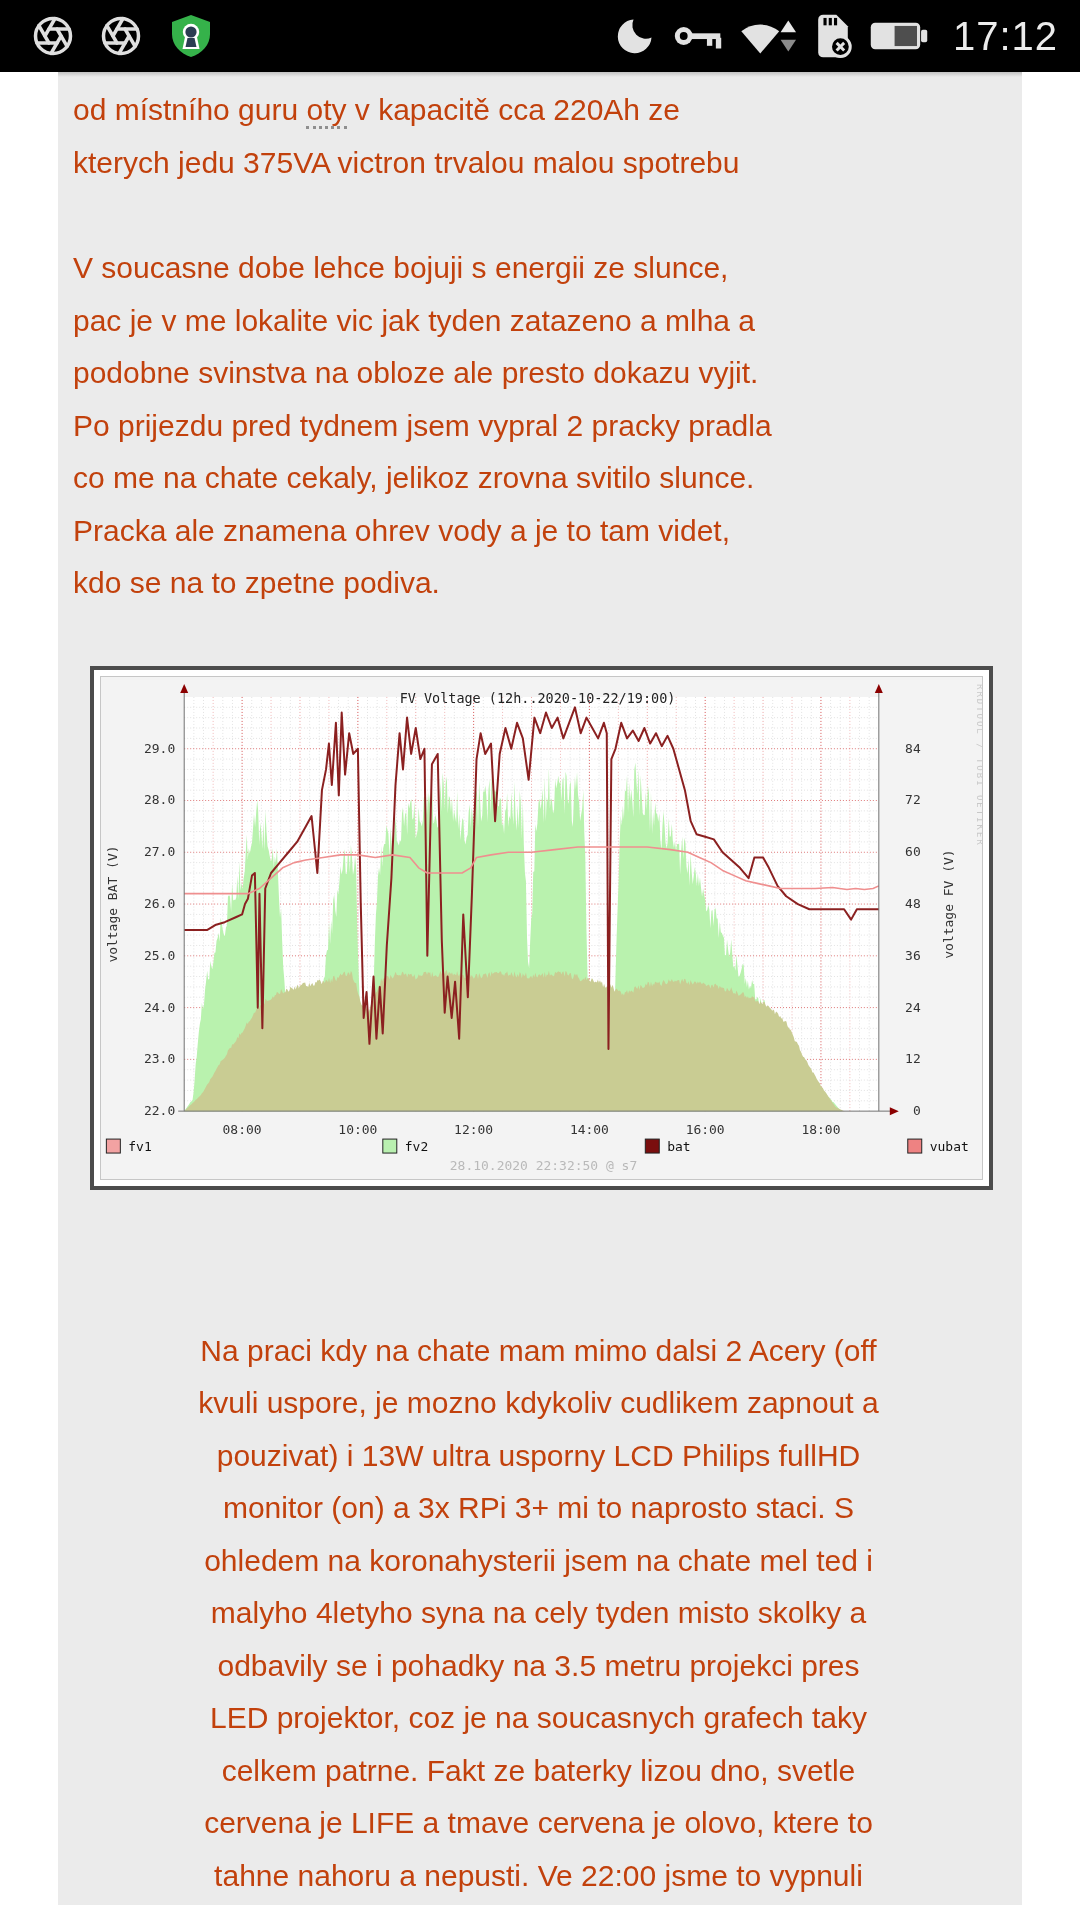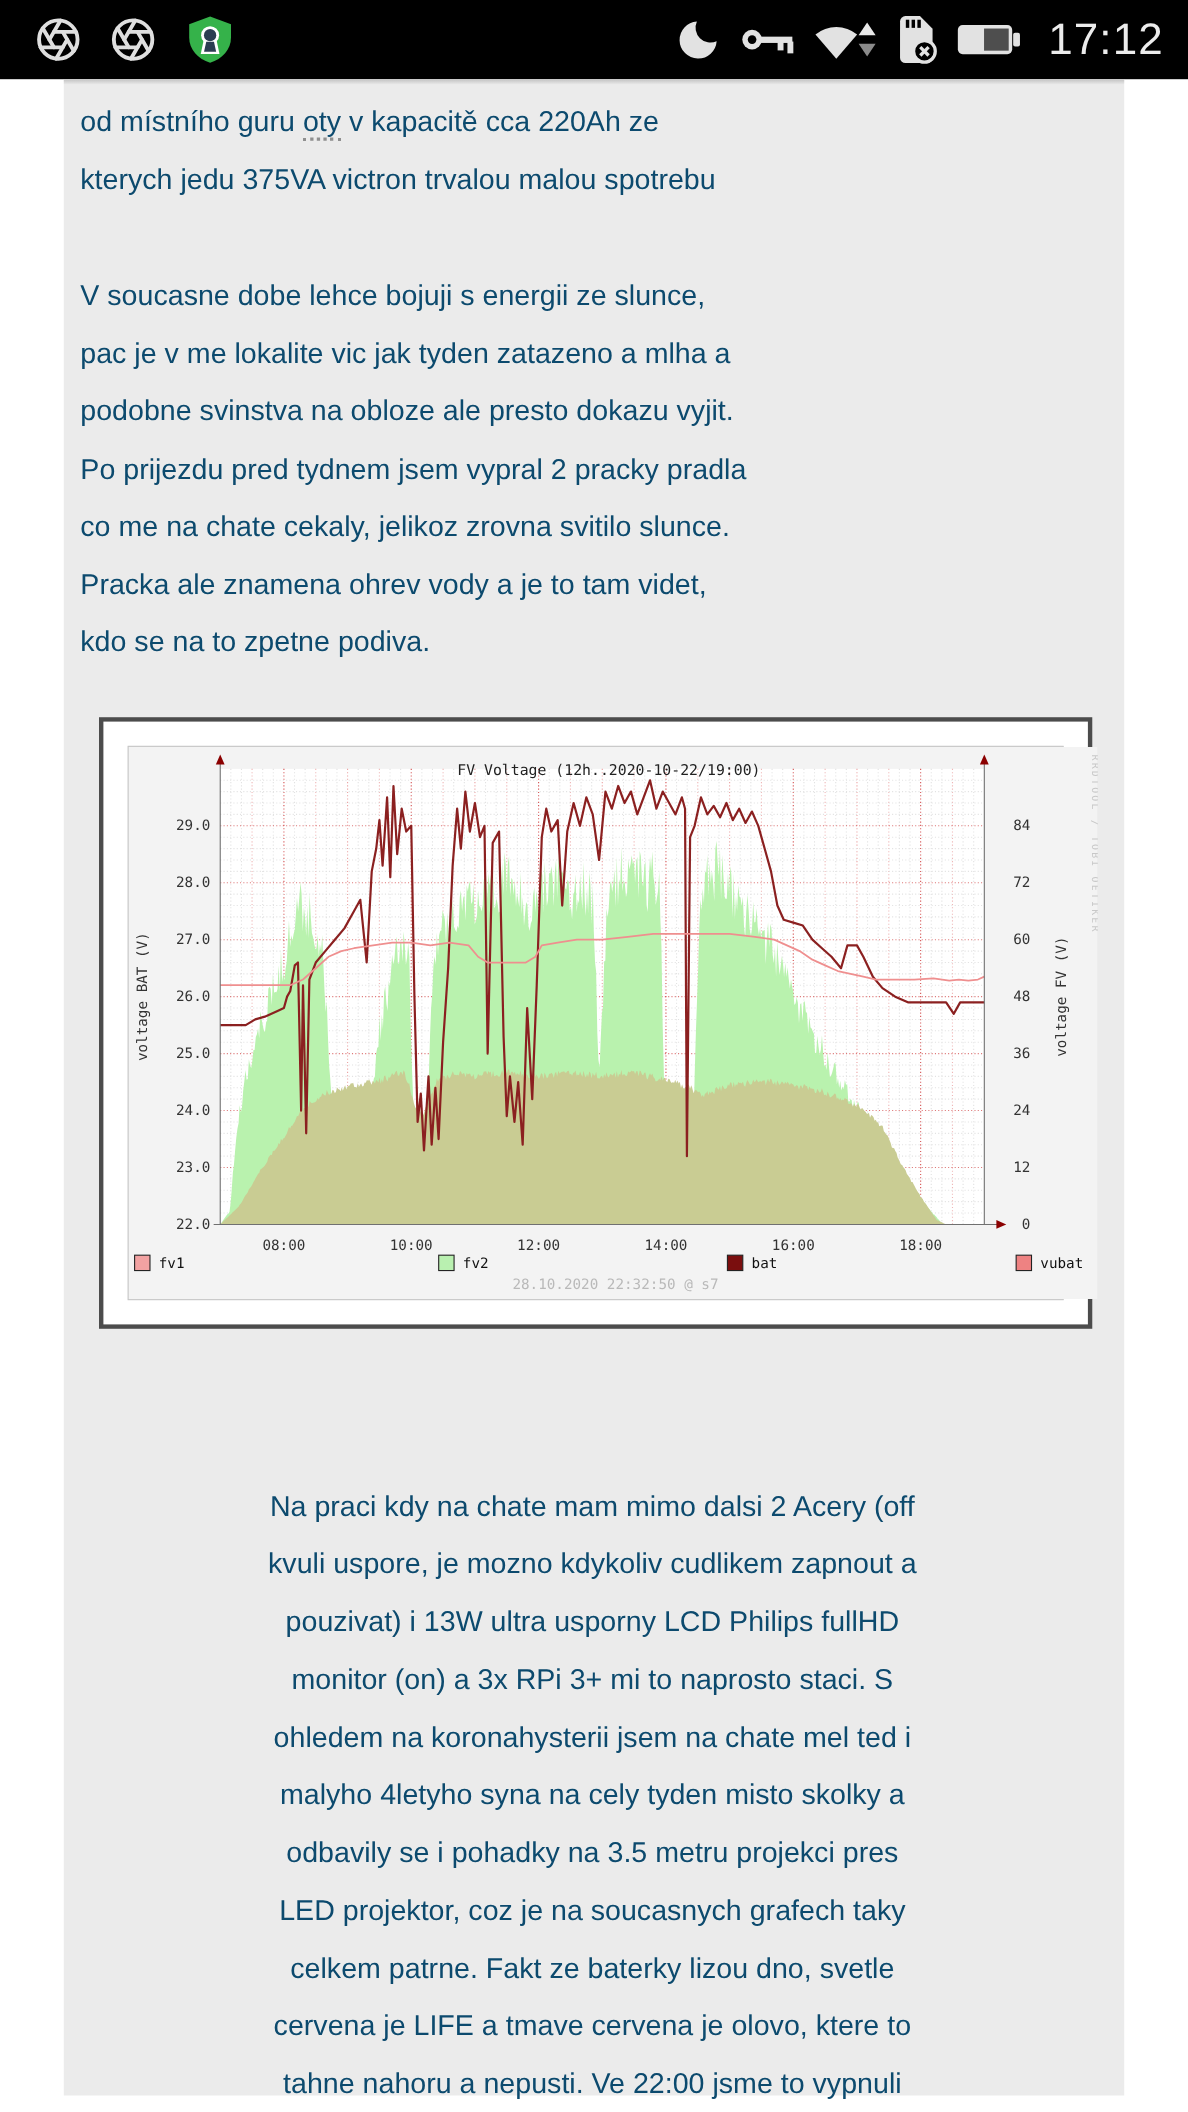--- a/index.html
+++ b/index.html
@@ -11,29 +11,29 @@
              padding:0 22px 0 32px;box-sizing:border-box;}
   .sb-group{display:flex;align-items:center;gap:26px;}
   .sb-group.right{gap:16px;}
   .sb-time{color:#ececec;font-size:40px;letter-spacing:1px;margin-left:8px;}
   .sb-svg{display:block;}
   
   .content-col{position:absolute;top:72px;left:58px;width:964px;height:1833px;
                background:#ebebeb;}
   .content-col::before{content:'';position:absolute;top:0;left:0;right:0;height:5px;
                background:linear-gradient(#c2c2c2,rgba(194,194,194,0));}
-  .content-col p{margin:0;padding:0 18px 0 15px;font-size:26px;line-height:52.5px;
-               color:#0c4a6e;white-space:pre-line;}
+  .content-col p{margin:0;padding:0 18px 0 15px;font-size:30px;line-height:52.5px;
+               color:#c2410c;white-space:pre-line;}
   .p1{padding-top:12px !important;}
   .p2{margin-top:53px !important;}
   .p3{margin-top:135px !important;text-align:center;}
   .dotted-term{border-bottom:3px dotted #8f8f8f;}
   
-  .chart-frame{margin:42px 0 0 32px;width:903px;box-sizing:border-box;
-               border:4px solid #4c4c4c;background:#ffffff;padding:22px;}
+  .chart-frame{margin:56px 0 0 32px;width:903px;box-sizing:border-box;
+               border:4px solid #4c4c4c;background:#ffffff;padding:6px;}
   .rrd{border:1px solid #c6c6c6;background:#f3f3f3;font-size:0;}
   .rrd svg{display:block;}
   .rrd text{font-family:"DejaVu Sans Mono",monospace;}
 </style>
 </head>
 <body>
 
 <div class="page">
 
   <header class="statusbar">

